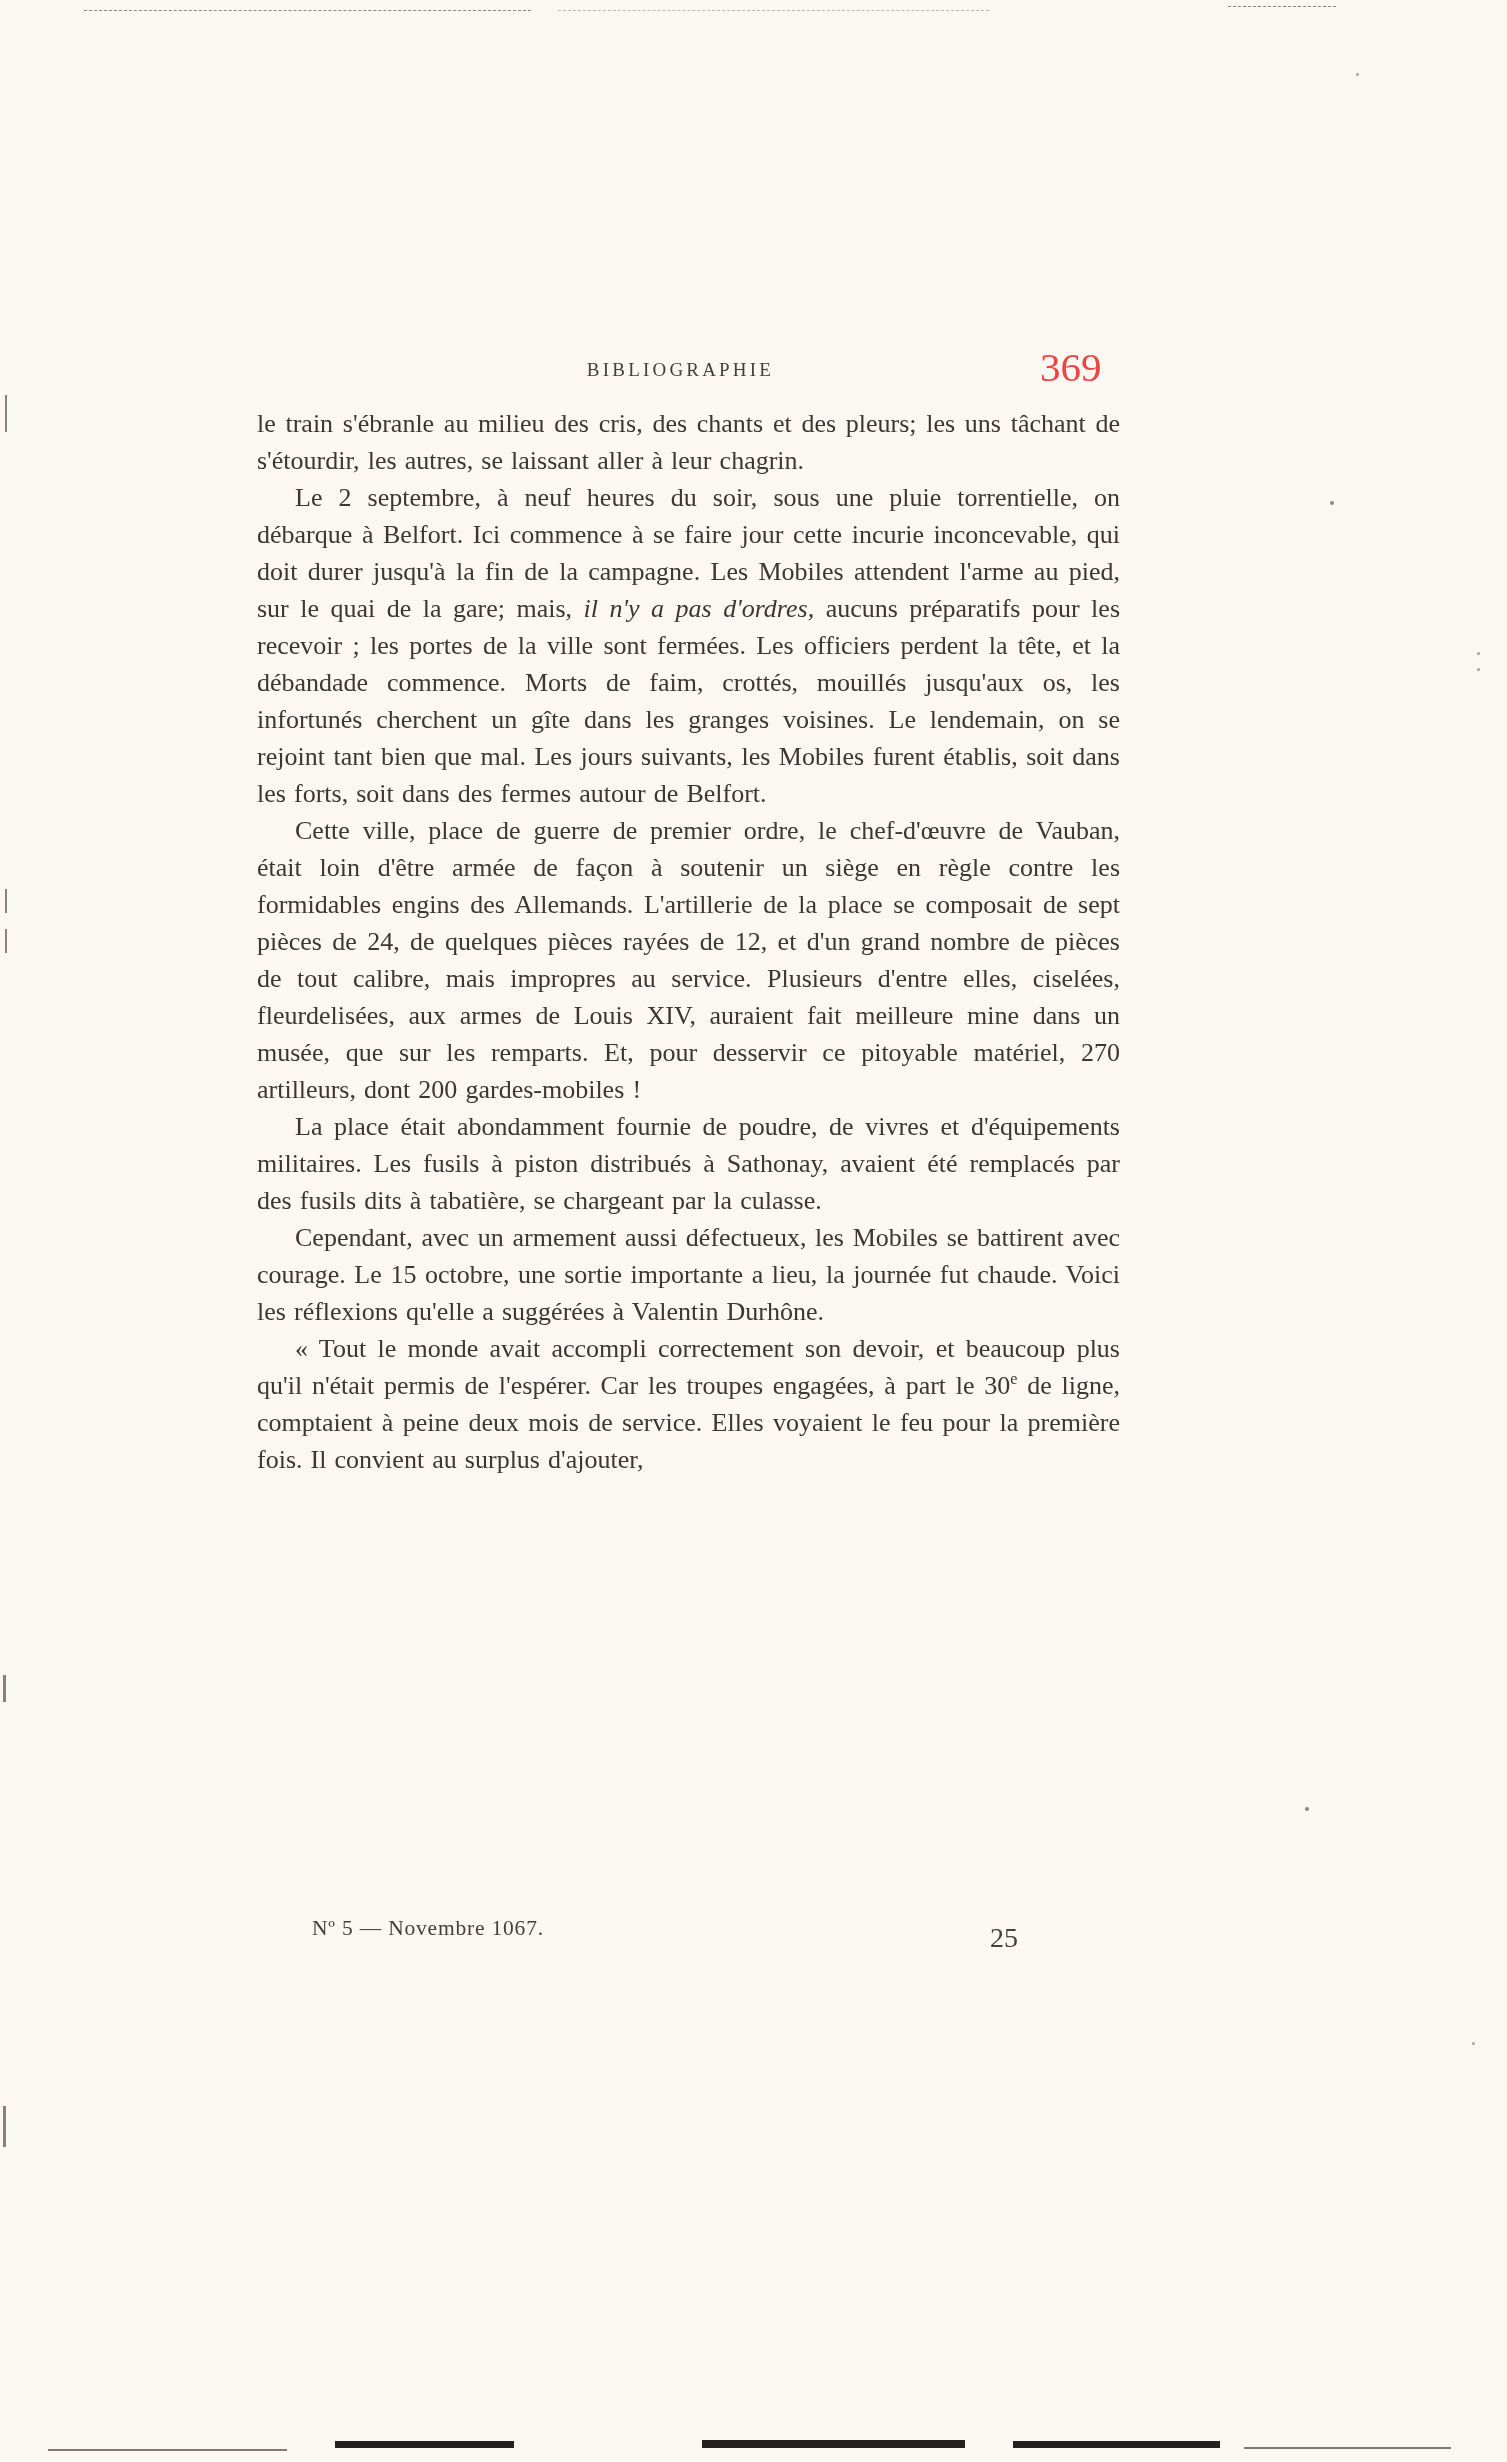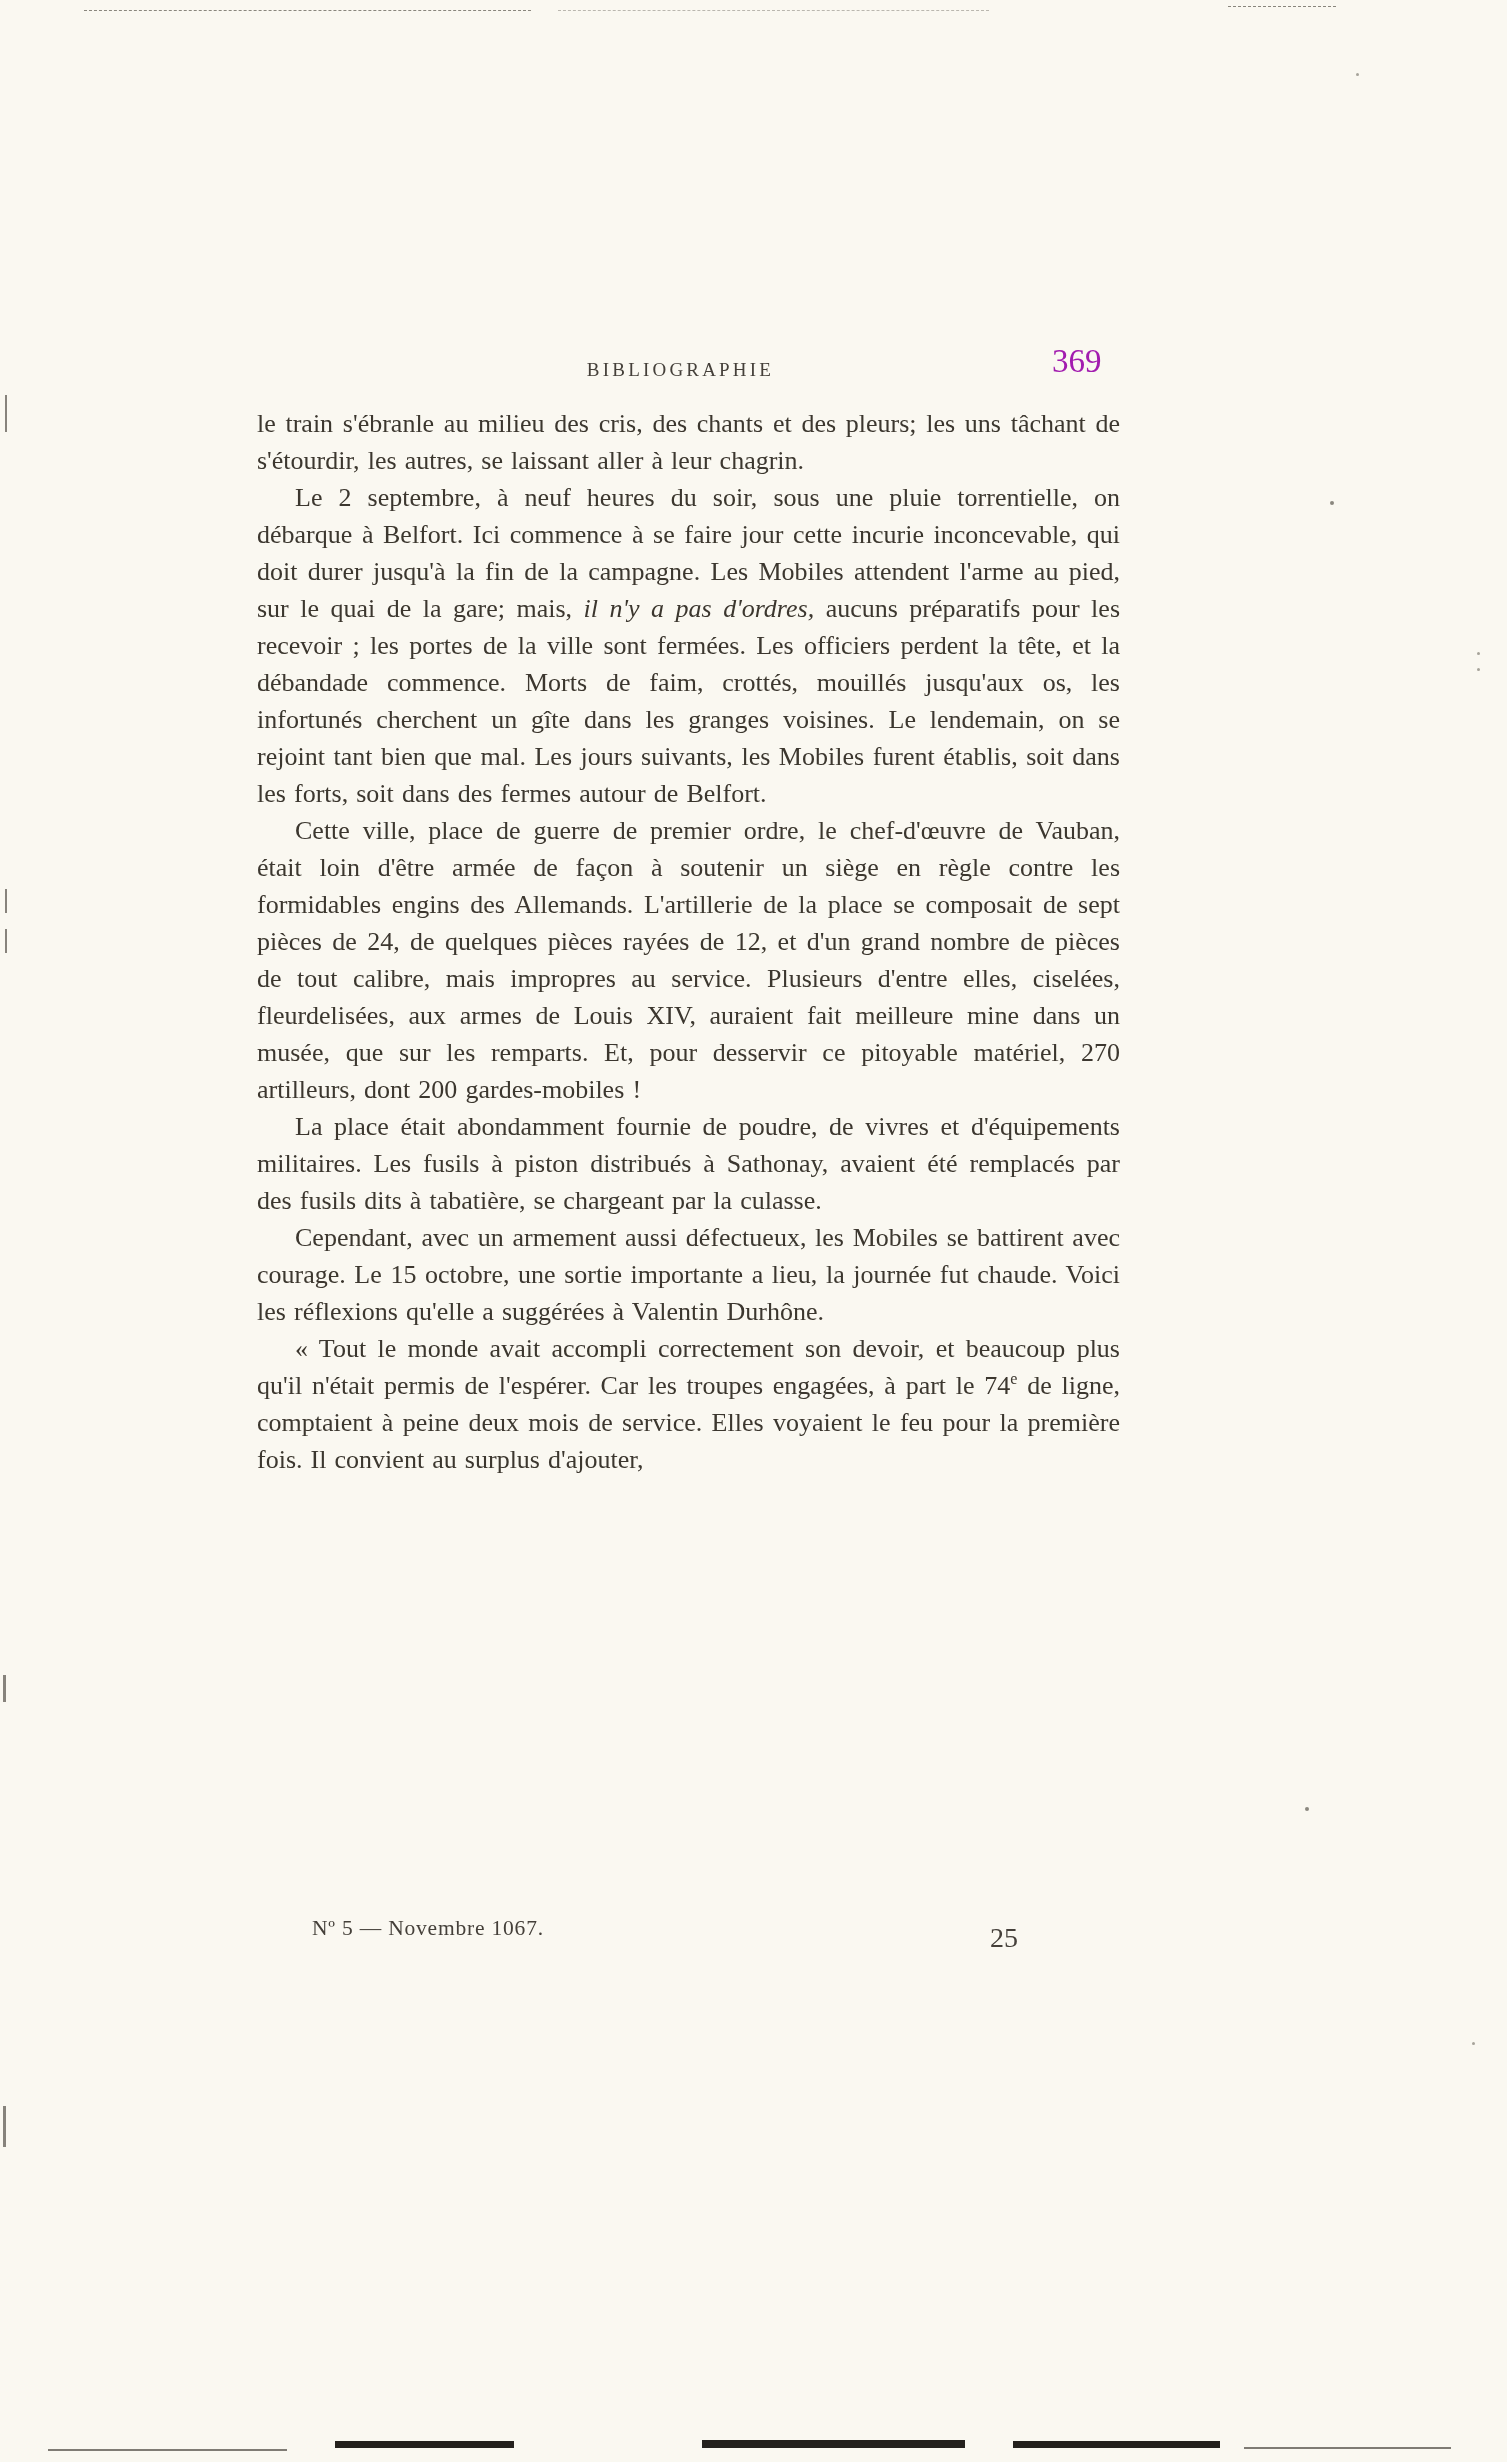--- a/index.html
+++ b/index.html
@@ -25,22 +25,22 @@
     display:block;
     text-align:center;
     font-size:19px;
     letter-spacing:3.2px;
     color:#45403a;
     padding-top:11px;
   }
   .header-page-number {
     position:absolute;
     right:9.6px; top:-4.8px;
-    font-size:33px;
-    color:#a21caf;
+    font-size:41px;
+    color:#ef4444;
   }
 
   
   .text-block {
     position:absolute;
     left:250px; top:405px;
     width:863px;
     font-size:26px;
     line-height:37px;
     text-align:justify;
@@ -103,21 +103,21 @@
     <span class="header-title">BIBLIOGRAPHIE</span>
     <span class="header-page-number">369</span>
   </div>
 
   <div class="text-block">
     <p class="no-indent">le train s'ébranle au milieu des cris, des chants et des pleurs; les uns tâchant de s'étourdir, les autres, se laissant aller à leur chagrin.</p>
     <p><span>Le 2 septembre, à neuf heures du soir, sous une pluie torrentielle, on débarque à Belfort. Ici commence à se faire jour cette incurie inconcevable, qui doit durer jusqu'à la fin de la campagne. Les Mobiles attendent l'arme au pied, sur le quai de la gare; mais, </span><em>il n'y a pas d'ordres,</em><span> aucuns préparatifs pour les recevoir ; les portes de la ville sont fermées. Les officiers perdent la tête, et la débandade commence. Morts de faim, crottés, mouillés jusqu'aux os, les infortunés cherchent un gîte dans les granges voisines. Le lendemain, on se rejoint tant bien que mal. Les jours suivants, les Mobiles furent établis, soit dans les forts, soit dans des fermes autour de Belfort.</span></p>
     <p>Cette ville, place de guerre de premier ordre, le chef-d'œuvre de Vauban, était loin d'être armée de façon à soutenir un siège en règle contre les formidables engins des Allemands. L'artillerie de la place se composait de sept pièces de 24, de quelques pièces rayées de 12, et d'un grand nombre de pièces de tout calibre, mais impropres au service. Plusieurs d'entre elles, ciselées, fleurdelisées, aux armes de Louis XIV, auraient fait meilleure mine dans un musée, que sur les remparts. Et, pour desservir ce pitoyable matériel, 270 artilleurs, dont 200 gardes-mobiles !</p>
     <p>La place était abondamment fournie de poudre, de vivres et d'équipements militaires. Les fusils à piston distribués à Sathonay, avaient été remplacés par des fusils dits à tabatière, se chargeant par la culasse.</p>
     <p>Cependant, avec un armement aussi défectueux, les Mobiles se battirent avec courage. Le 15 octobre, une sortie importante a lieu, la journée fut chaude. Voici les réflexions qu'elle a suggérées à Valentin Durhône.</p>
-    <p><span>« Tout le monde avait accompli correctement son devoir, et beaucoup plus qu'il n'était permis de l'espérer. Car les troupes engagées, à part le 74</span><sup>e</sup><span> de ligne, comptaient à peine deux mois de service. Elles voyaient le feu pour la première fois. Il convient au surplus d'ajouter,</span></p>
+    <p><span>« Tout le monde avait accompli correctement son devoir, et beaucoup plus qu'il n'était permis de l'espérer. Car les troupes engagées, à part le 30</span><sup>e</sup><span> de ligne, comptaient à peine deux mois de service. Elles voyaient le feu pour la première fois. Il convient au surplus d'ajouter,</span></p>
   </div>
 
   <div class="footer">
     <span class="footer-issue">Nº 5 — Novembre 1067.</span>
     <span class="footer-sheet-number">25</span>
   </div>
 
 </div>
 
 

